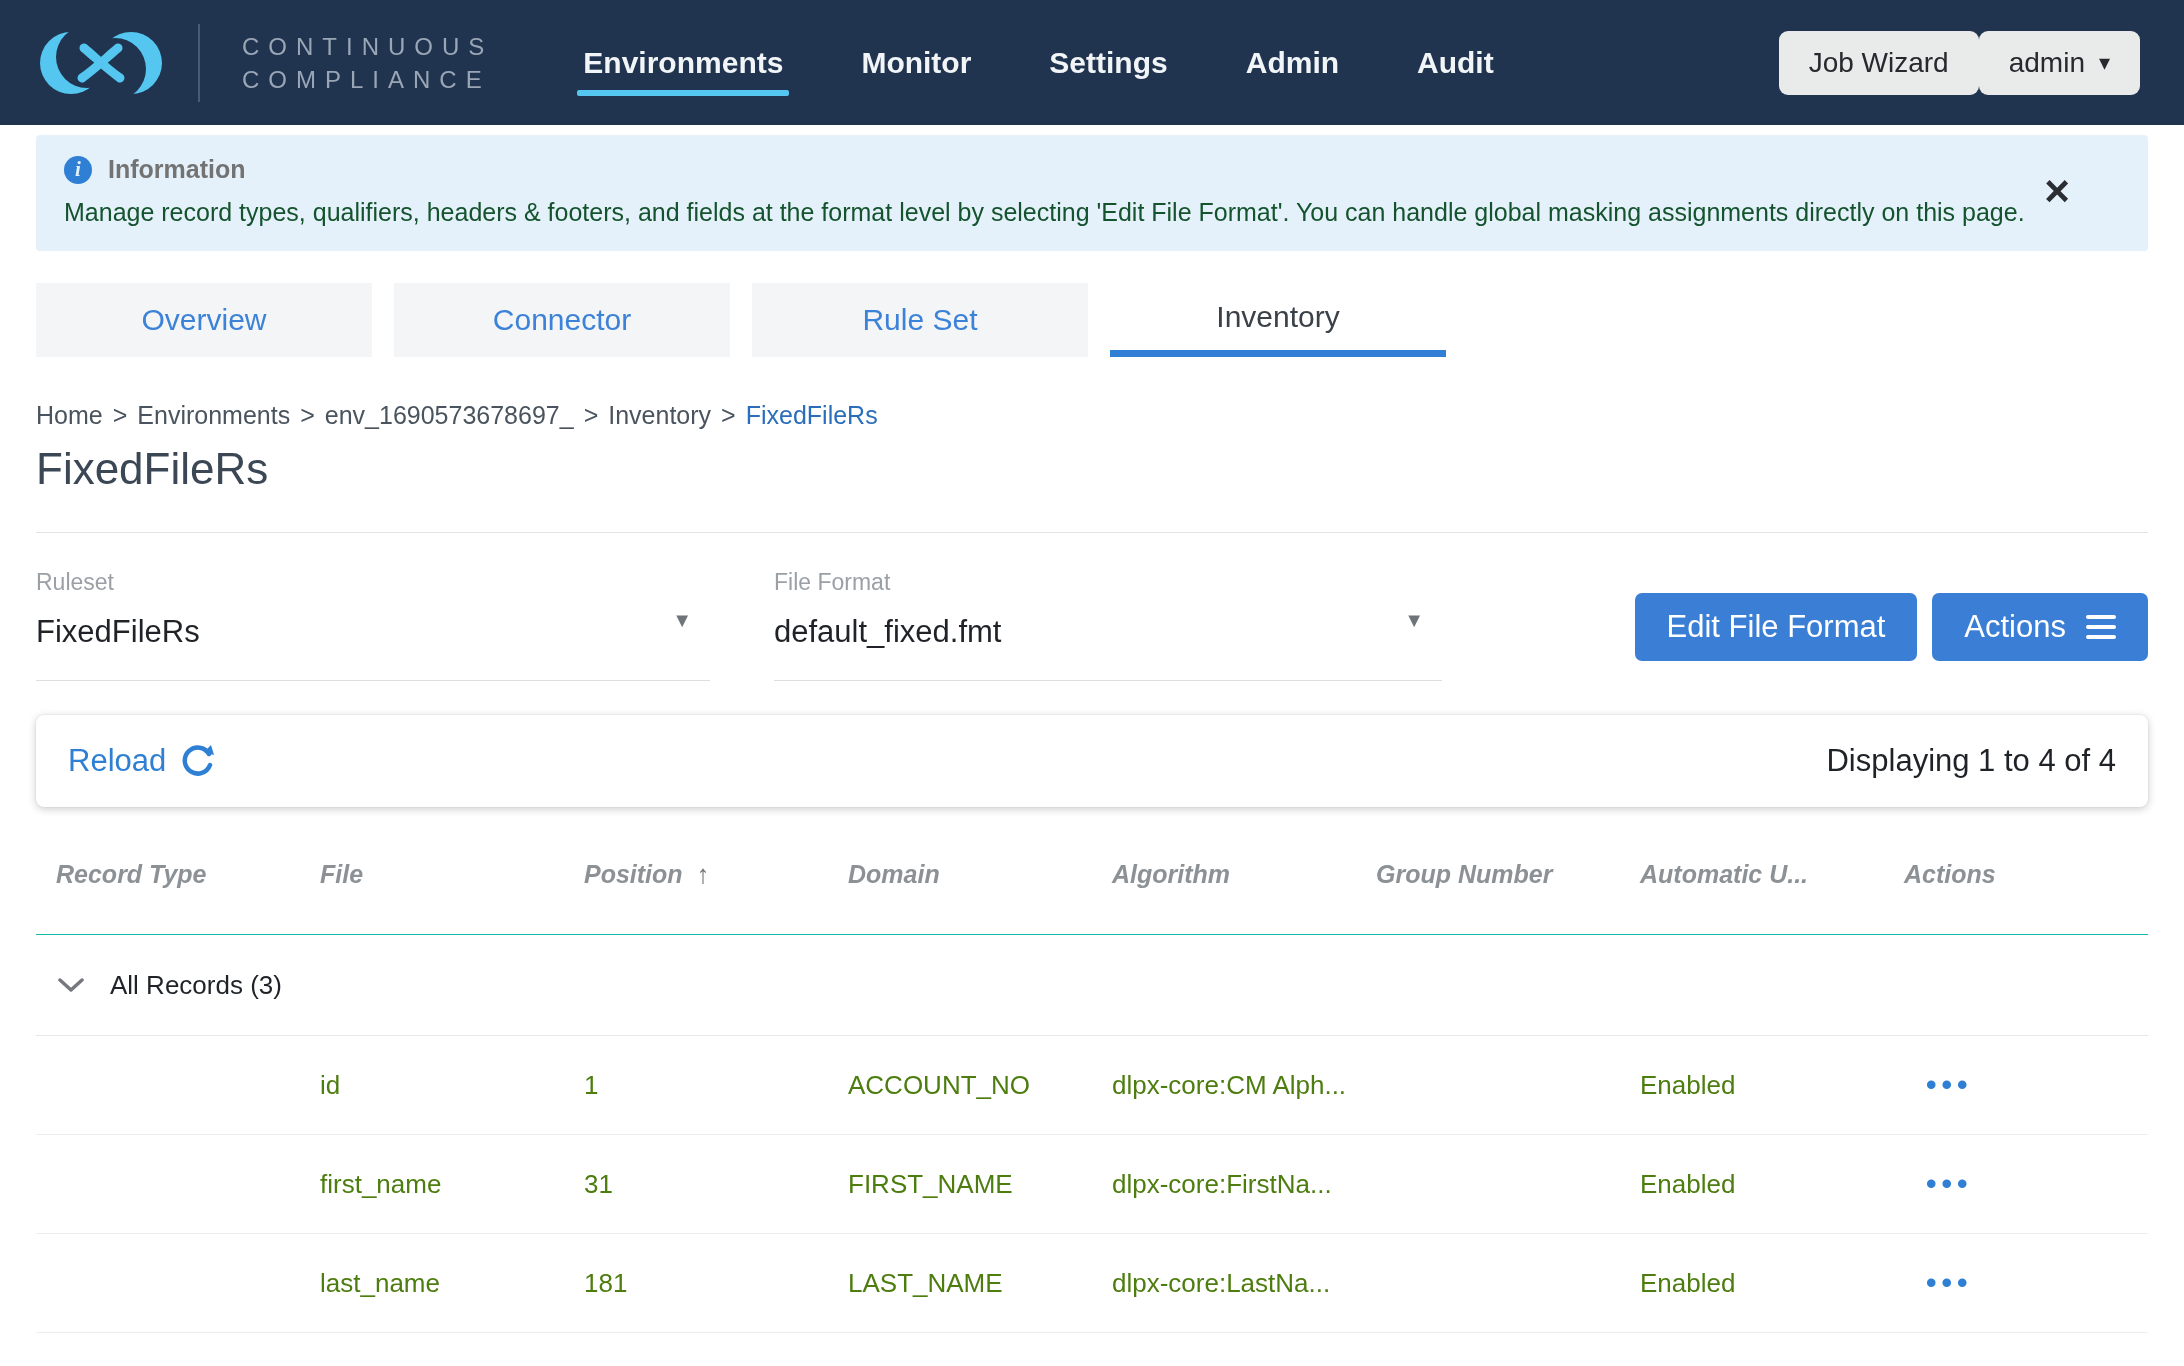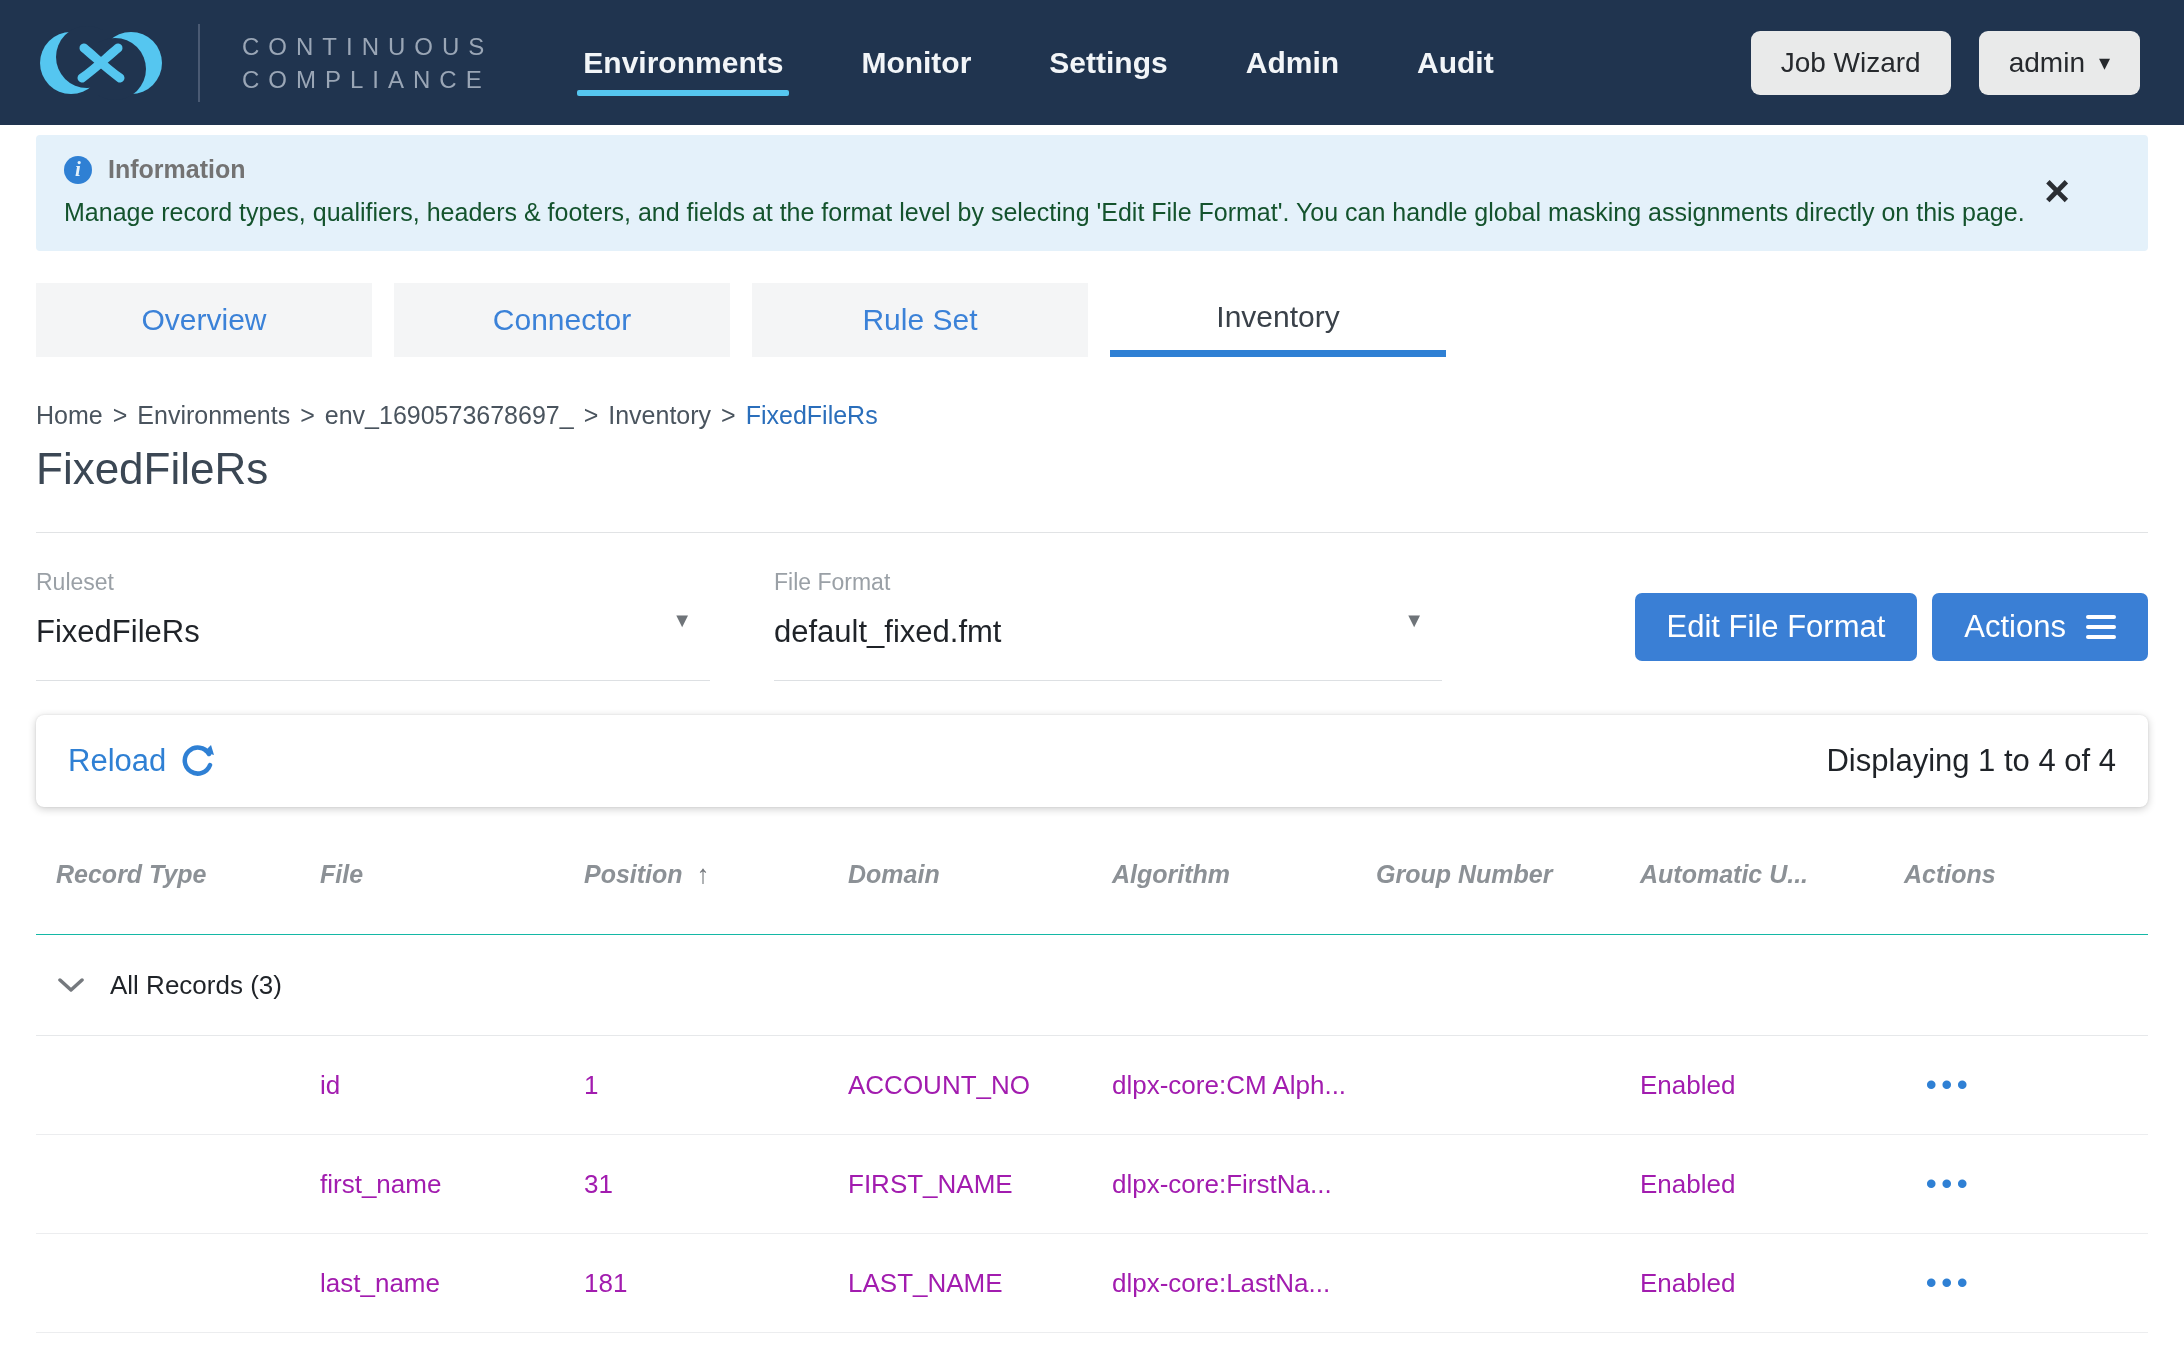--- a/index.html
+++ b/index.html
@@ -13,21 +13,21 @@
   }
   .logo-wrap { display: flex; align-items: center; }
   .logo-svg { width: 122px; height: 78px; display: block; }
   .brand-divider { width: 2px; height: 78px; background: #4A5A73; margin: 0 42px 0 36px; }
   .brand-text { color: #9AA6B6; font-size: 24px; font-weight: 500; letter-spacing: 9px; line-height: 33px; }
   .nav-links { display: flex; align-items: center; gap: 78px; margin-left: 90px; }
   .nav-link { font-size: 30px; font-weight: 700; color: #F2F5F8; position: relative; cursor: pointer; white-space: nowrap; }
   .nav-link.active::after {
     content: ""; position: absolute; left: -6px; right: -6px; bottom: -16px; height: 6px; background: #55C6F0; border-radius: 2px;
   }
-  .topbar-right { margin-left: auto; display: flex; align-items: center; gap: 28px; }
+  .topbar-right { margin-left: auto; display: flex; align-items: center; }
   .top-btn {
     background: #E9EAEA; color: #26292D; border: none; border-radius: 9px;
     font-size: 28px; font-family: inherit; padding: 16px 30px; cursor: pointer; display: flex; align-items: center; gap: 14px;
   }
   .caret { font-size: 22px; color: #26292D; }
 
   
   .banner {
     margin: 10px 36px 0 36px; background: #E4F1FA; border-radius: 4px;
     padding: 20px 30px 24px 28px; position: relative;
@@ -90,21 +90,21 @@
   .table { margin: 0 36px; }
   .trow { display: grid; grid-template-columns: repeat(8, 264px); align-items: center; }
   .thead { padding: 52px 0 44px 0; border-bottom: 1px solid #14b8a6; font-style: italic; }
   .th { font-size: 25px; font-weight: 700; color: #8C9196; padding-left: 20px; display: flex; align-items: center; gap: 14px; }
   .sort-arrow { font-size: 26px; color: #75797E; font-weight: 400; }
   .group-row { height: 101px; border-bottom: 1px solid #E6E8EA; cursor: pointer; }
   .group-cell { grid-column: 1 / span 4; display: flex; align-items: center; gap: 26px; padding-left: 22px; }
   .chevron-svg { width: 26px; height: 16px; }
   .group-label { font-size: 26px; color: #1F2328; }
   .data-row { height: 99px; border-bottom: 1px solid #ECEDEF; }
-  .td { font-size: 26px; color: #a21caf; padding-left: 20px; }
+  .td { font-size: 26px; color: #4d7c0f; padding-left: 20px; }
   .td-ellipsis {
     color: #2F80D4; font-size: 30px; letter-spacing: 5px; font-weight: 700;
     cursor: pointer; padding-left: 42px;
   }
 </style>
 </head>
 <body>
 
 <header class="topbar">
   <div class="logo-wrap">

